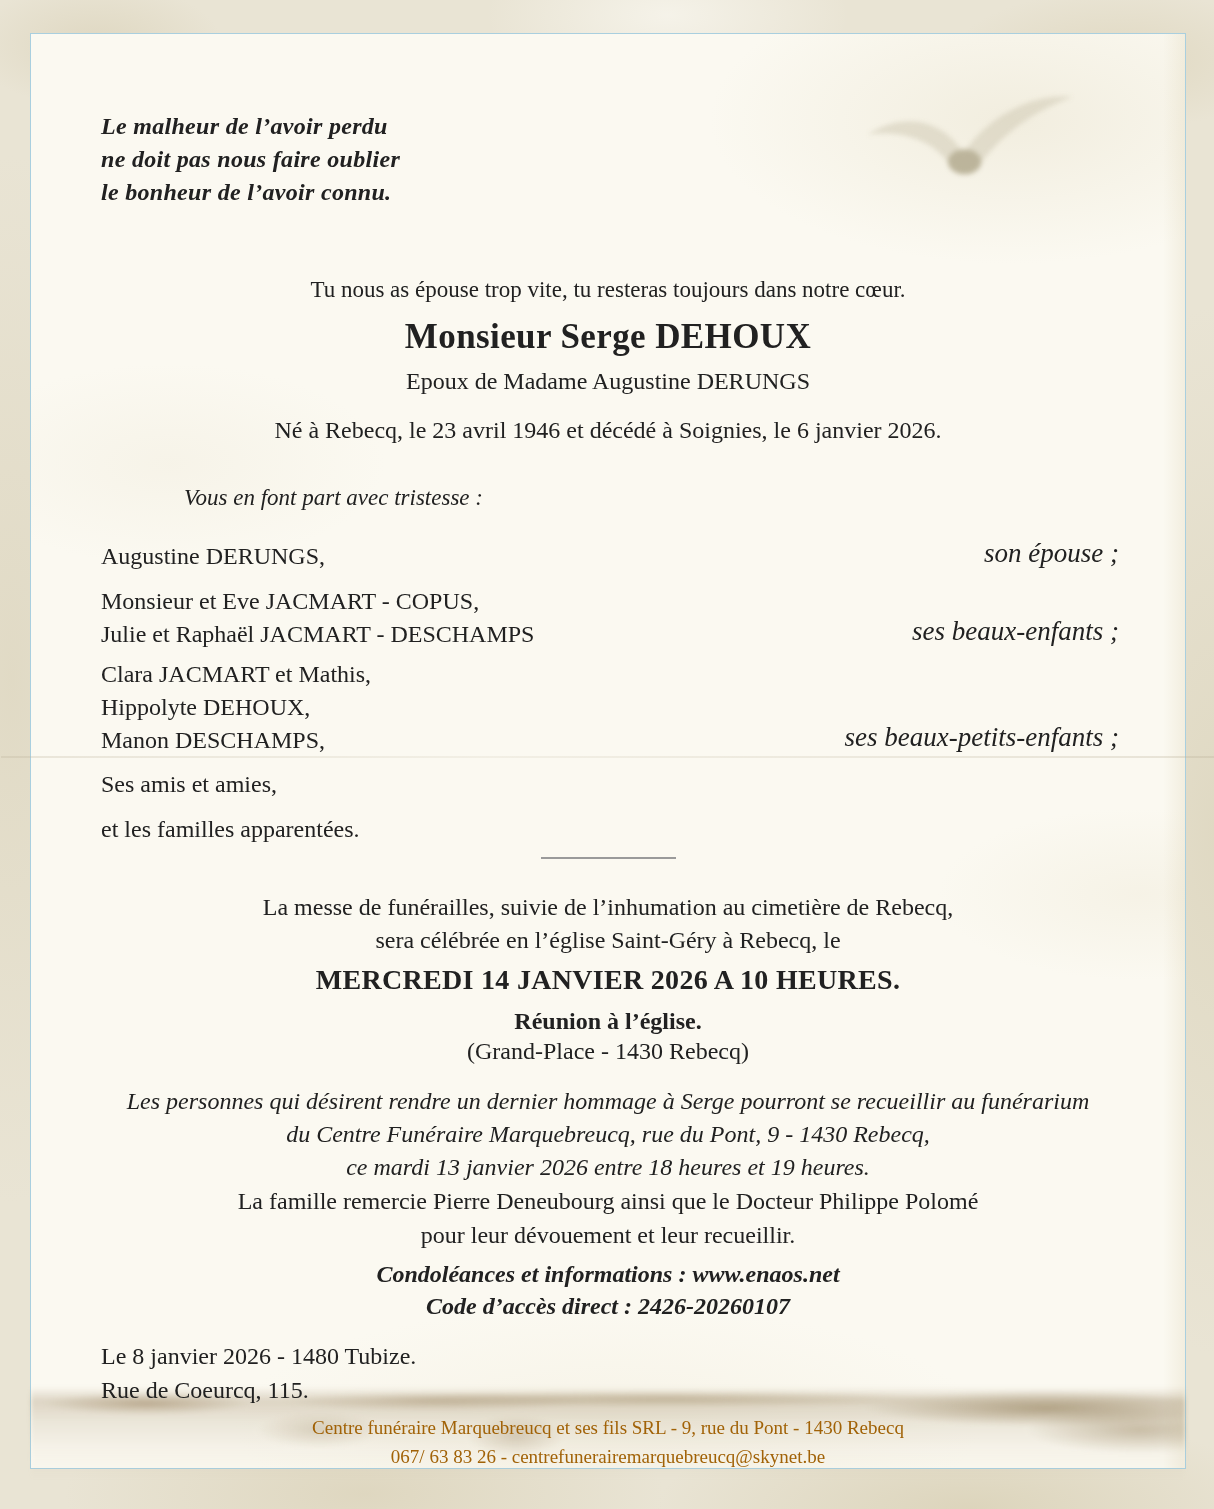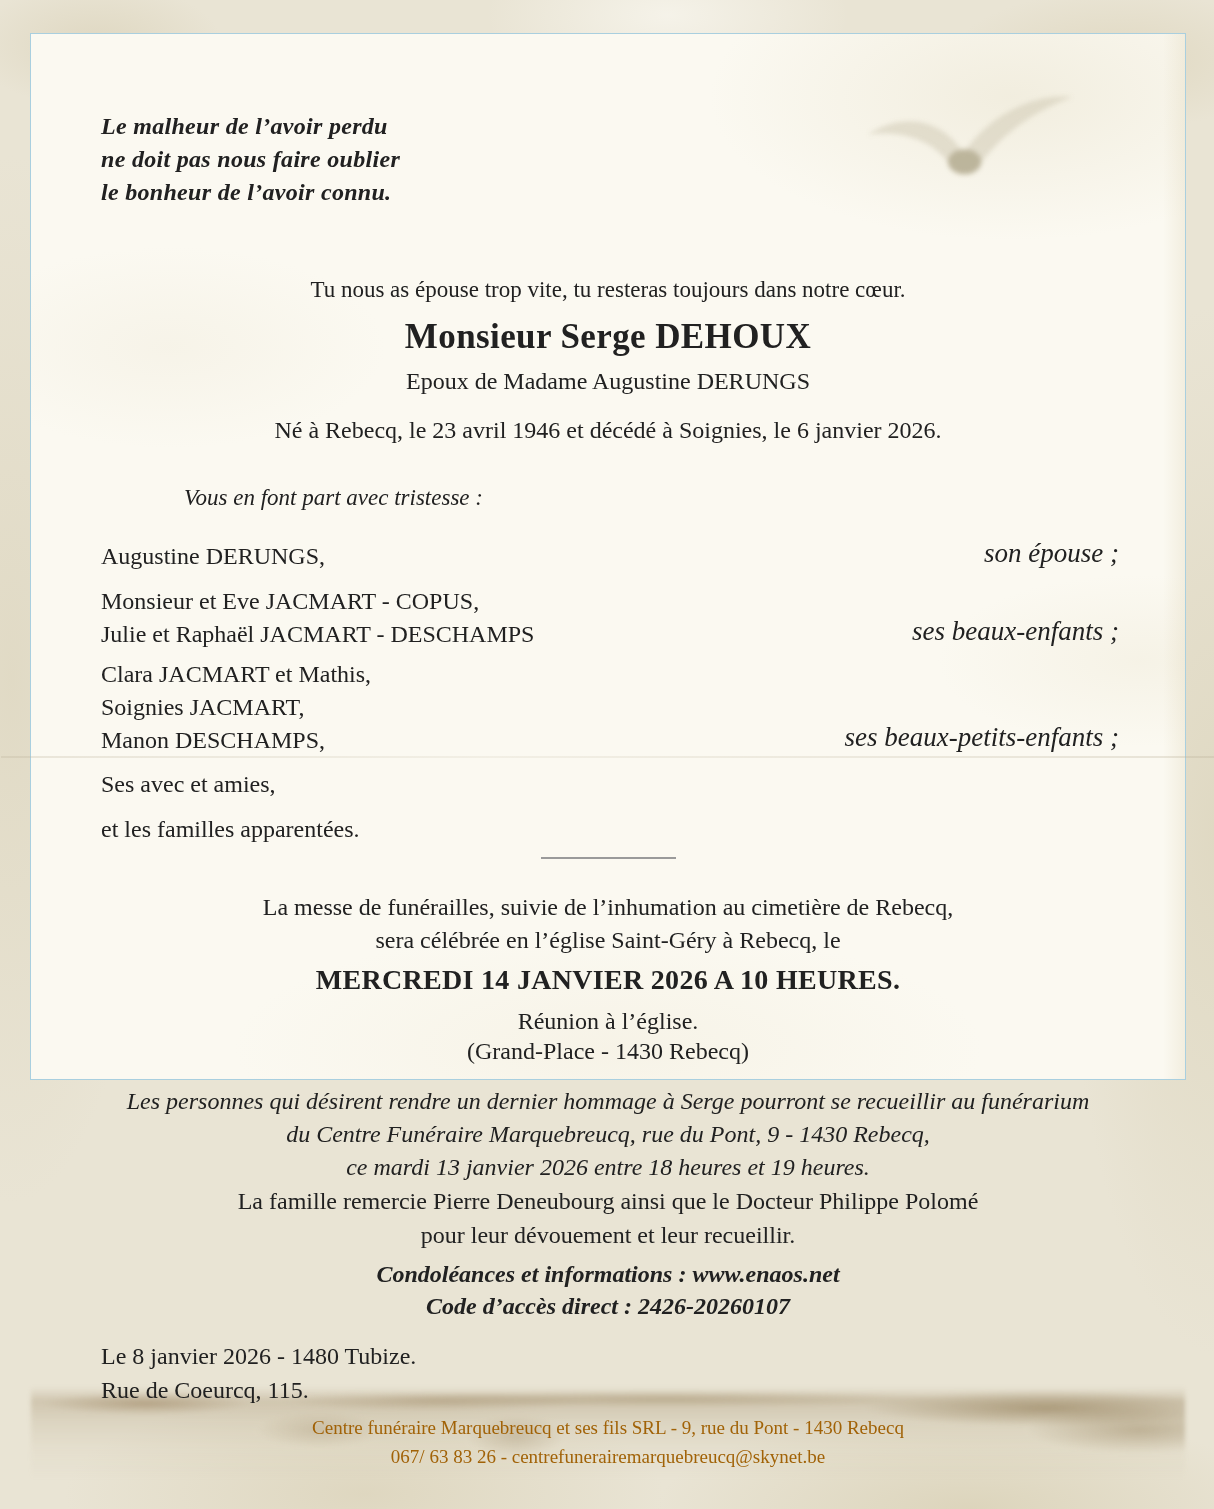--- a/index.html
+++ b/index.html
@@ -18,21 +18,21 @@
       radial-gradient(180px 90px at 8% 3%, rgba(210,200,170,.45), transparent 70%),
       radial-gradient(260px 120px at 55% 1%, rgba(248,246,238,.8), transparent 70%),
       radial-gradient(240px 100px at 92% 4%, rgba(214,204,174,.5), transparent 70%),
       radial-gradient(200px 700px at 1% 45%, rgba(216,208,182,.5), transparent 75%),
       radial-gradient(200px 700px at 100% 55%, rgba(214,206,178,.5), transparent 75%),
       radial-gradient(400px 140px at 30% 99%, rgba(212,202,172,.5), transparent 75%),
       radial-gradient(420px 130px at 80% 100%, rgba(210,200,168,.55), transparent 75%);
   }
   
   .sheet {
-    position:absolute; left:30px; top:33px; width:1156px; height:1047px;
+    position:absolute; left:30px; top:33px; width:1156px; height:1436px;
     background:#fbf9f1;
     border:1px solid #a9cfdf;
   }
   .sheet-texture {
     position:absolute; inset:0; pointer-events:none;
     background:
       linear-gradient(to left, rgba(222,212,182,.30), transparent 22px),
       radial-gradient(420px 200px at 85% 6%, rgba(234,228,208,.55), transparent 72%),
       radial-gradient(300px 140px at 12% 30%, rgba(236,230,212,.30), transparent 72%),
       radial-gradient(500px 160px at 50% 97%, rgba(240,234,216,.40), transparent 75%),
@@ -79,21 +79,21 @@
   .relation { position:absolute; right:0; bottom:4px; font-style:italic; font-size:27px; }
   .g1 { top:506px; } .g2 { top:551px; } .g3 { top:624px; }
   .g4 { top:734px; } .g5 { top:779px; }
   .divider {
     left:510px; top:823px; width:135px; height:2px;
     background:#9a9a9a; position:absolute;
   }
   .ceremony { top:857px; font-size:24px; line-height:33px; }
   .ceremony span { display:block; }
   .datetime { top:930px; font-size:28px; font-weight:bold; letter-spacing:.3px; }
-  .meeting { top:974px; font-size:24px; font-weight:normal; }
+  .meeting { top:974px; font-size:24px; font-weight:bold; }
   .location { top:1004px; font-size:24px; }
   .visitation { top:1051px; font-size:24px; line-height:33px; font-style:italic; }
   .visitation span { display:block; }
   .thanks { top:1150px; font-size:24px; line-height:34px; }
   .thanks span { display:block; }
   .condolences { top:1224px; font-size:24px; line-height:32px; font-weight:bold; font-style:italic; }
   .condolences span { display:block; }
   .issued { left:70px; top:1305px; font-size:24px; line-height:34px; }
   .issued span { display:block; }
   .footer { top:1379px; font-size:19px; line-height:29px; z-index:2; color:#a16207; }
@@ -135,27 +135,27 @@
   </div>
 
   <div class="fam-group g2">
     <span class="fam-line">Monsieur et Eve JACMART - COPUS,</span>
     <span class="fam-line">Julie et Raphaël JACMART - DESCHAMPS</span>
     <span class="relation">ses beaux-enfants ;</span>
   </div>
 
   <div class="fam-group g3">
     <span class="fam-line">Clara JACMART et Mathis,</span>
-    <span class="fam-line">Soignies JACMART,</span>
+    <span class="fam-line">Hippolyte DEHOUX,</span>
     <span class="fam-line">Manon DESCHAMPS,</span>
     <span class="relation">ses beaux-petits-enfants ;</span>
   </div>
 
   <div class="fam-group g4">
-    <span class="fam-line">Ses avec et amies,</span>
+    <span class="fam-line">Ses amis et amies,</span>
   </div>
 
   <div class="fam-group g5">
     <span class="fam-line">et les familles apparentées.</span>
   </div>
 
   <div class="divider"></div>
 
   <div class="block center ceremony">
     <span>La messe de funérailles, suivie de l’inhumation au cimetière de Rebecq,</span>

